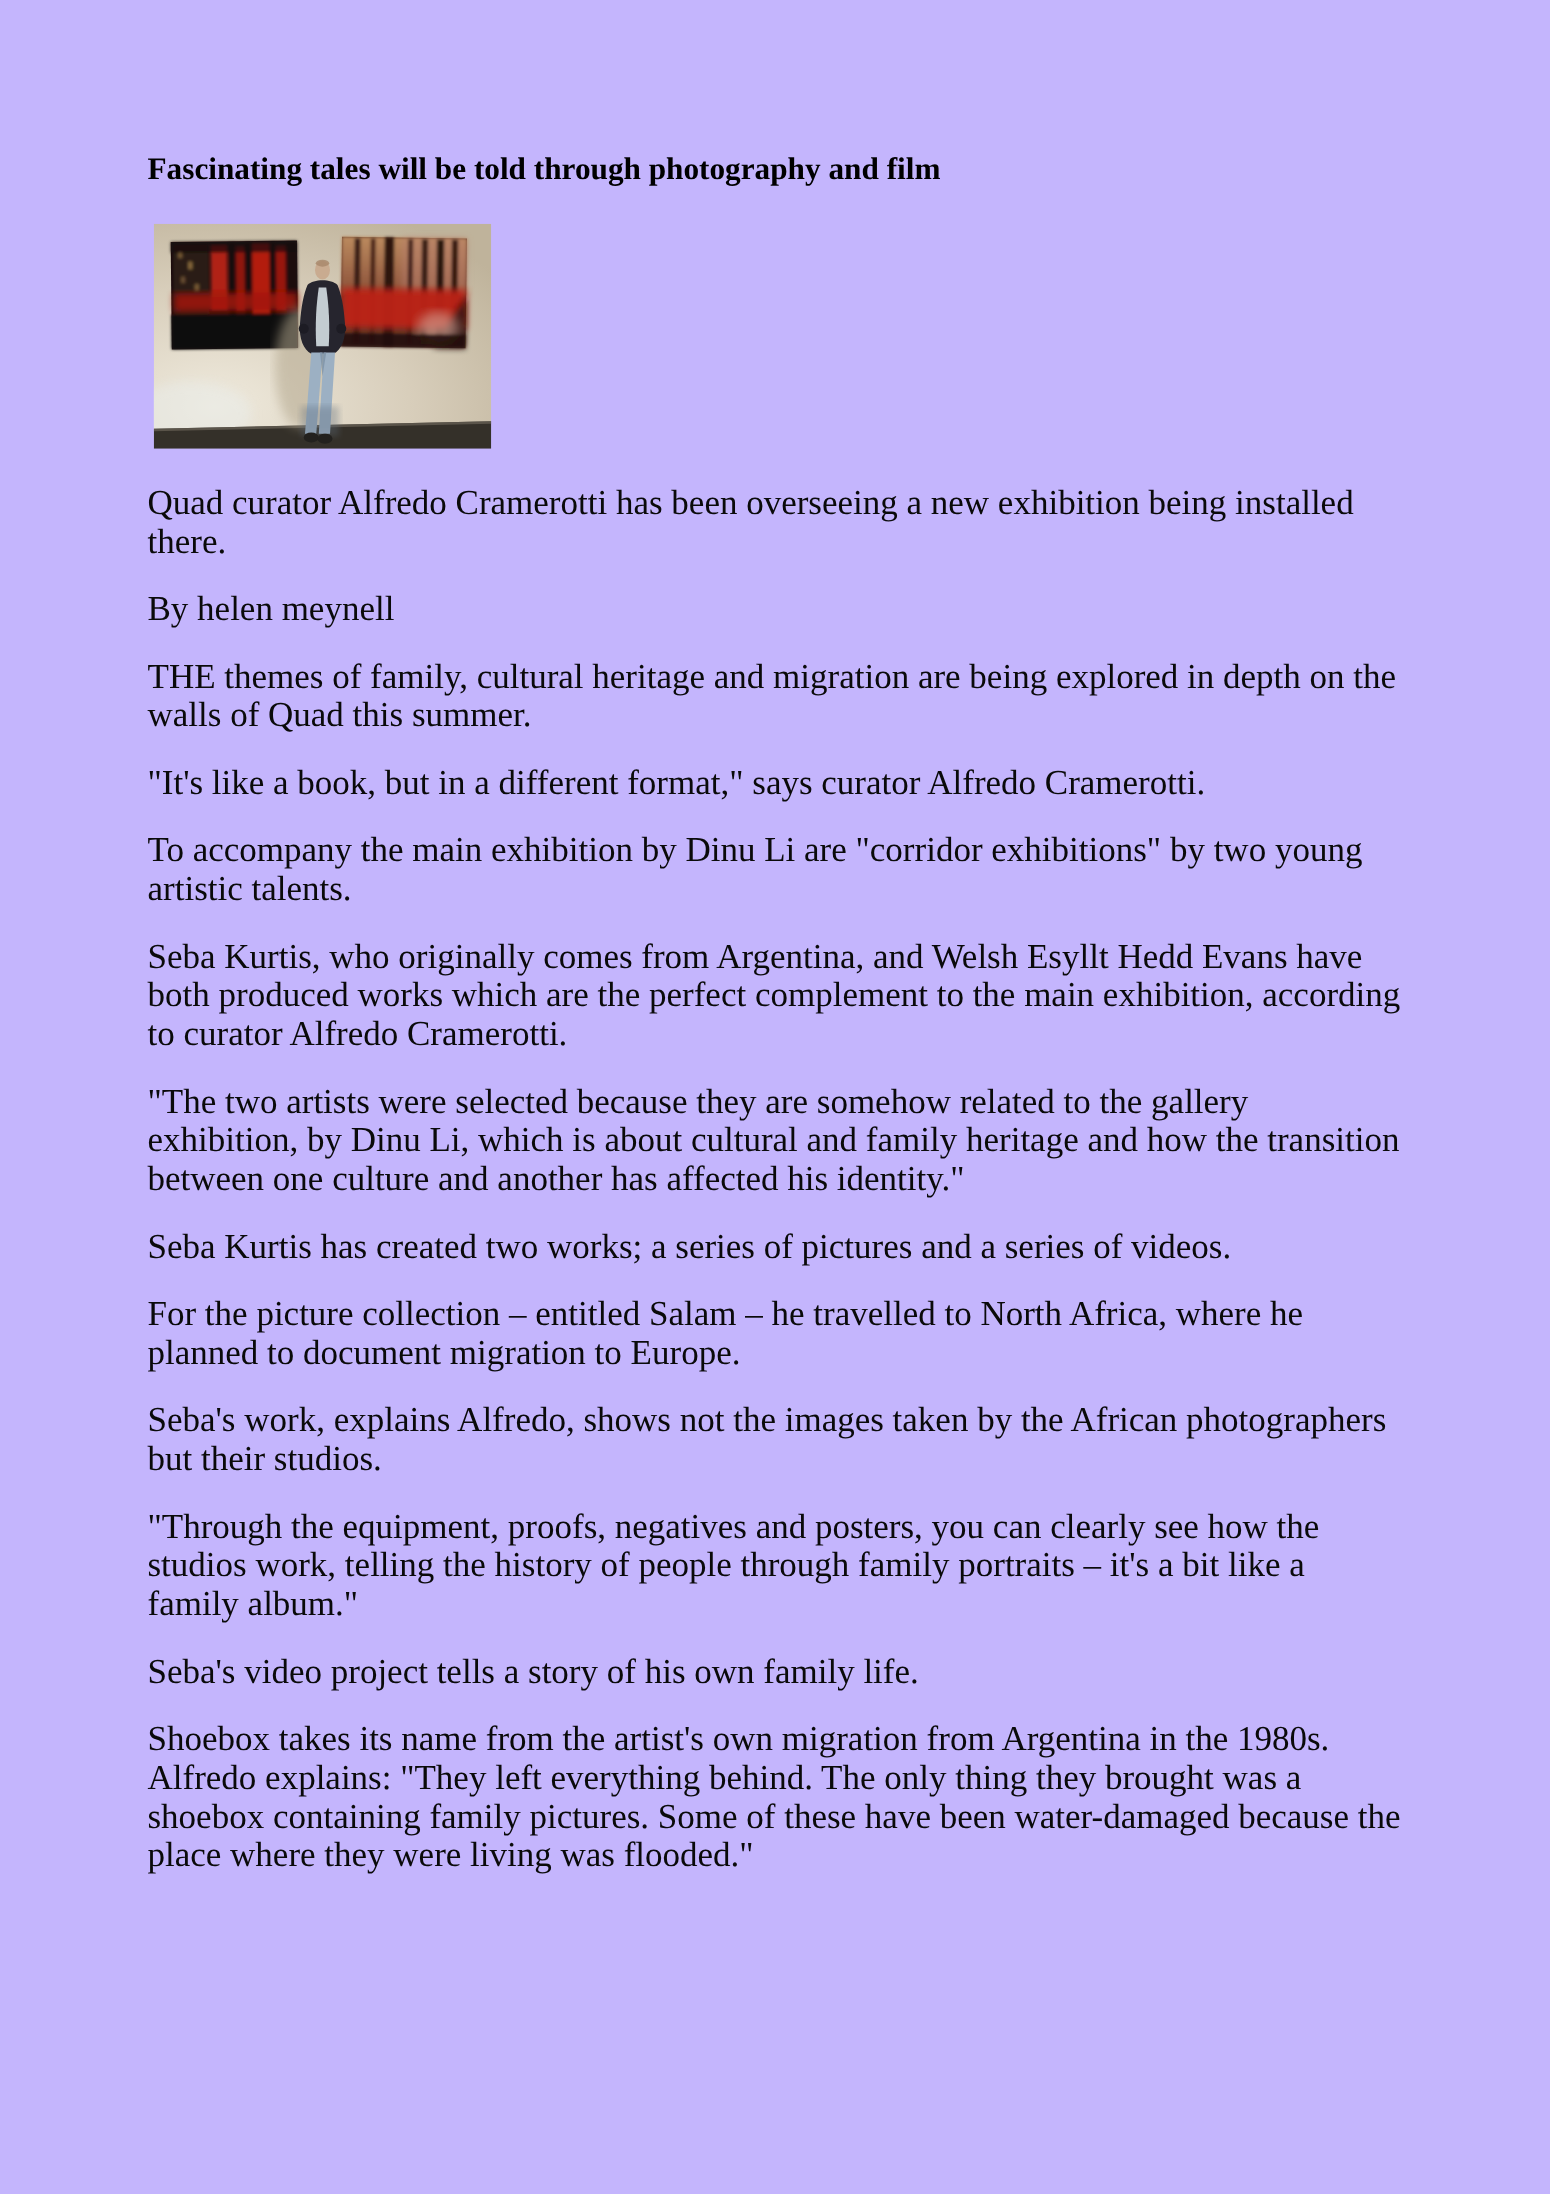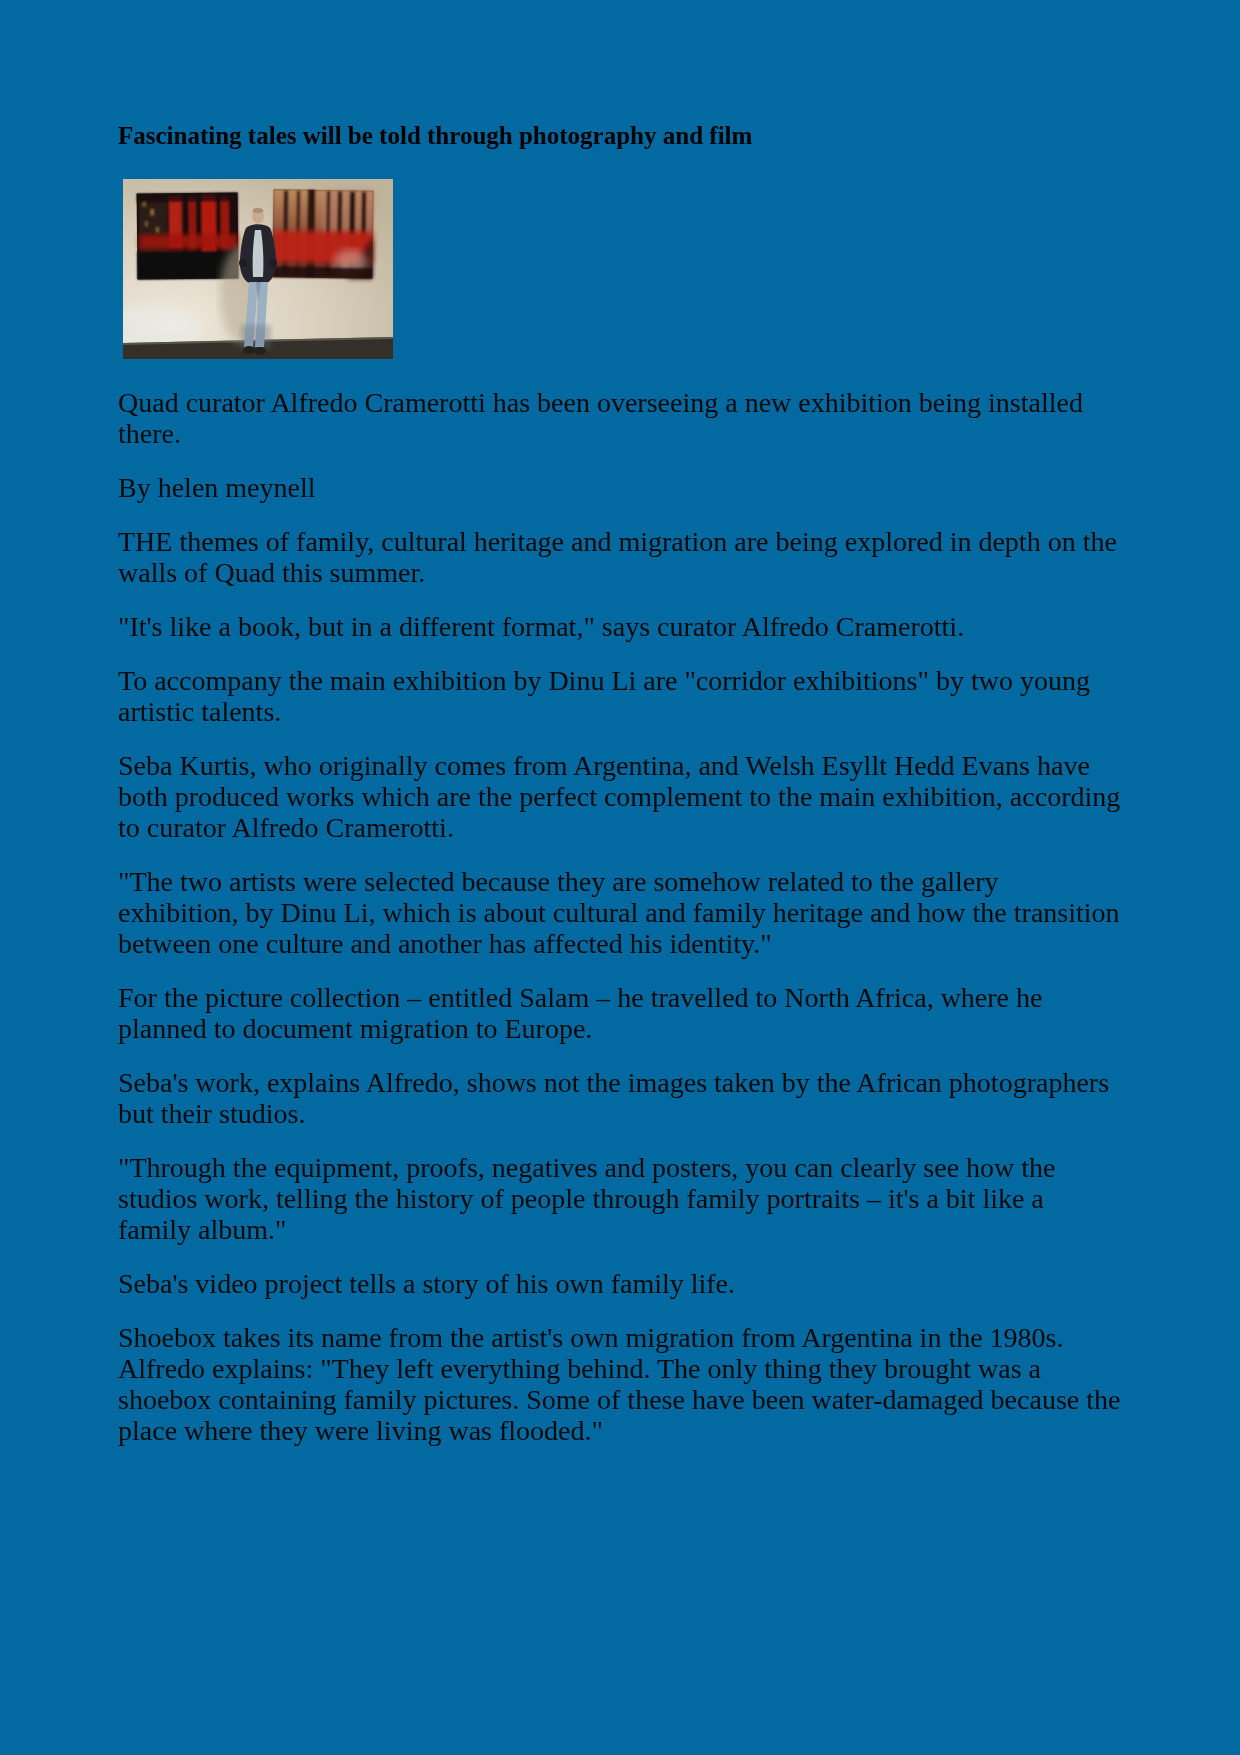--- a/index.html
+++ b/index.html
@@ -6,21 +6,21 @@
   body {
     width: 1240px; height: 1755px;
     font-family: "Liberation Serif", serif;
     color: #0a0a0a;
     overflow: hidden;
   }
   .page {
     box-sizing: border-box;
     width: 1240px; height: 1755px;
     padding: 120px 118px 0 118px;
-    background: #0369a1;
+    background: #c4b5fd;
   }
   h1.headline {
     font-size: 25px;
     line-height: 31px;
     font-weight: bold;
     margin: 0 0 28px 0;
     color: #000000;
   }
   figure.photo {
     margin: 0 0 28px 5px;
@@ -130,19 +130,20 @@
     </svg>
   </figure>
 
   <p class="body-text">Quad curator Alfredo Cramerotti has been overseeing a new exhibition being installed there.</p>
   <p class="body-text">By helen meynell</p>
   <p class="body-text">THE themes of family, cultural heritage and migration are being explored in depth on the walls of Quad this summer.</p>
   <p class="body-text">"It's like a book, but in a different format," says curator Alfredo Cramerotti.</p>
   <p class="body-text">To accompany the main exhibition by Dinu Li are "corridor exhibitions" by two young artistic talents.</p>
   <p class="body-text">Seba Kurtis, who originally comes from Argentina, and Welsh Esyllt Hedd Evans have both produced works which are the perfect complement to the main exhibition, according to curator Alfredo Cramerotti.</p>
   <p class="body-text">"The two artists were selected because they are somehow related to the gallery exhibition, by Dinu Li, which is about cultural and family heritage and how the transition between one culture and another has affected his identity."</p>
+  <p class="body-text">Seba Kurtis has created two works; a series of pictures and a series of videos.</p>
   <p class="body-text">For the picture collection – entitled Salam – he travelled to North Africa, where he planned to document migration to Europe.</p>
   <p class="body-text">Seba's work, explains Alfredo, shows not the images taken by the African photographers but their studios.</p>
   <p class="body-text">"Through the equipment, proofs, negatives and posters, you can clearly see how the studios work, telling the history of people through family portraits – it's a bit like a family album."</p>
   <p class="body-text">Seba's video project tells a story of his own family life.</p>
   <p class="body-text">Shoebox takes its name from the artist's own migration from Argentina in the 1980s. Alfredo explains: "They left everything behind. The only thing they brought was a shoebox containing family pictures. Some of these have been water-damaged because the place where they were living was flooded."</p>
 
 </div>
 
 </body></html>

